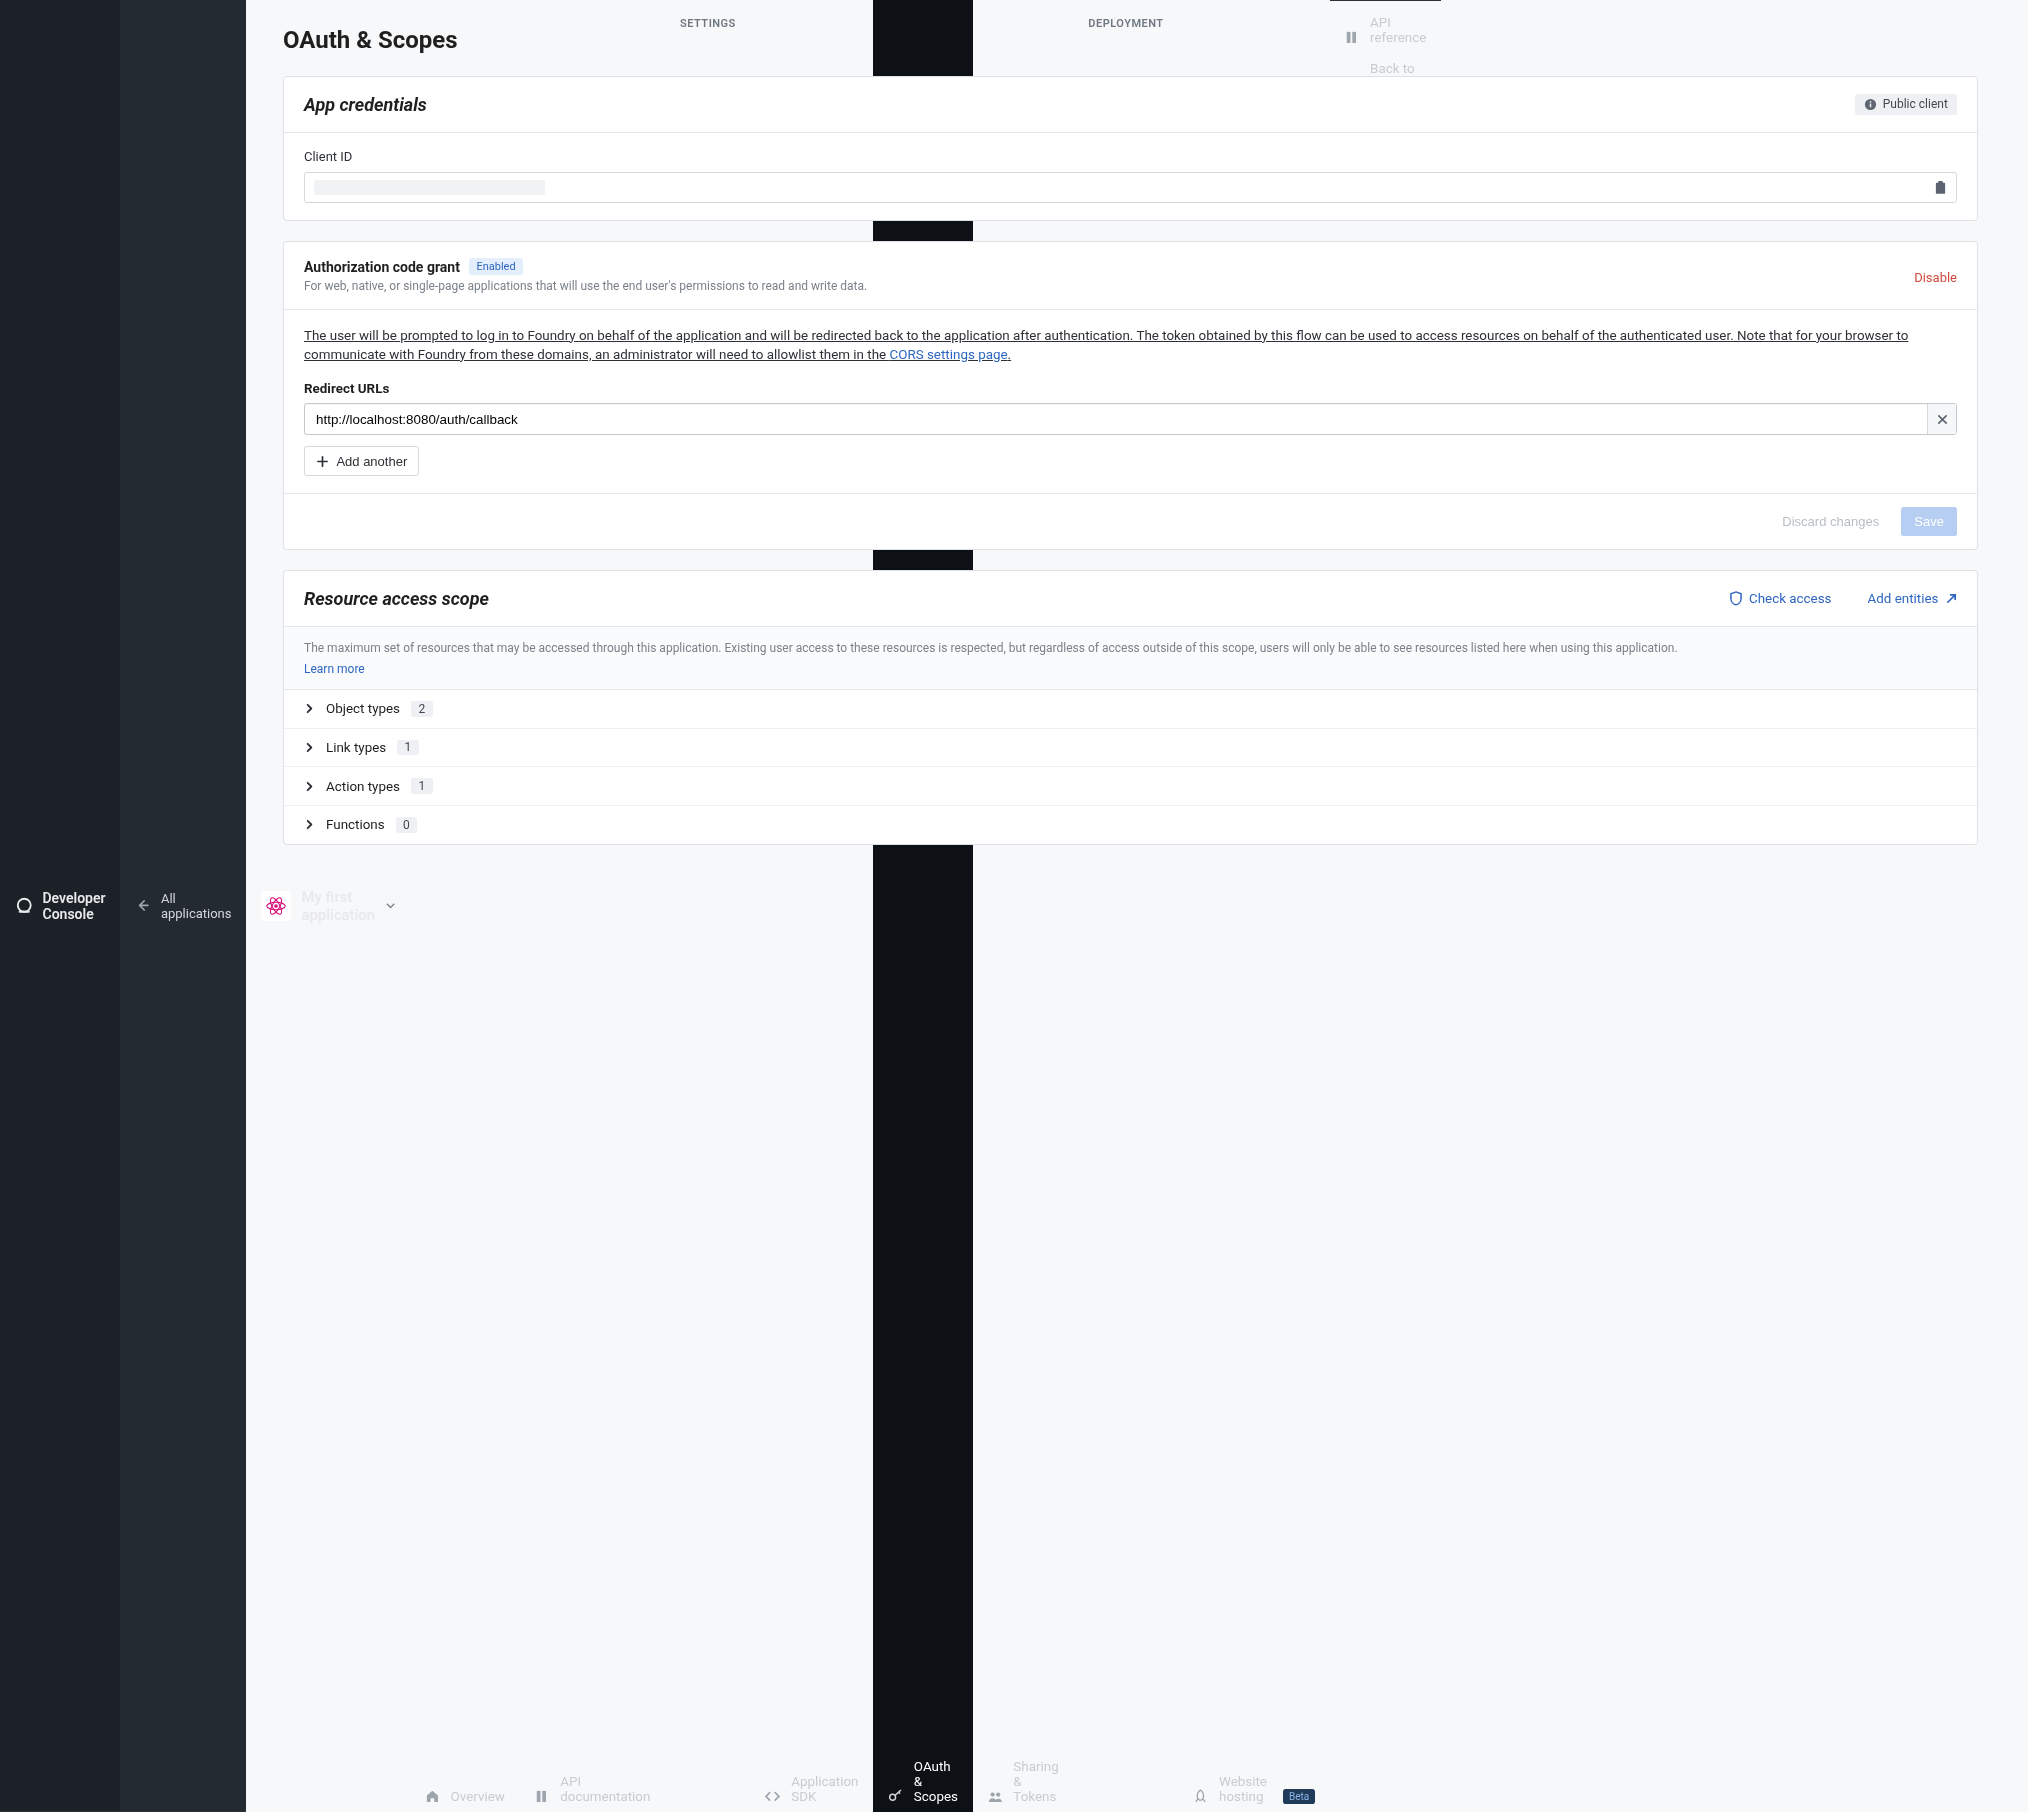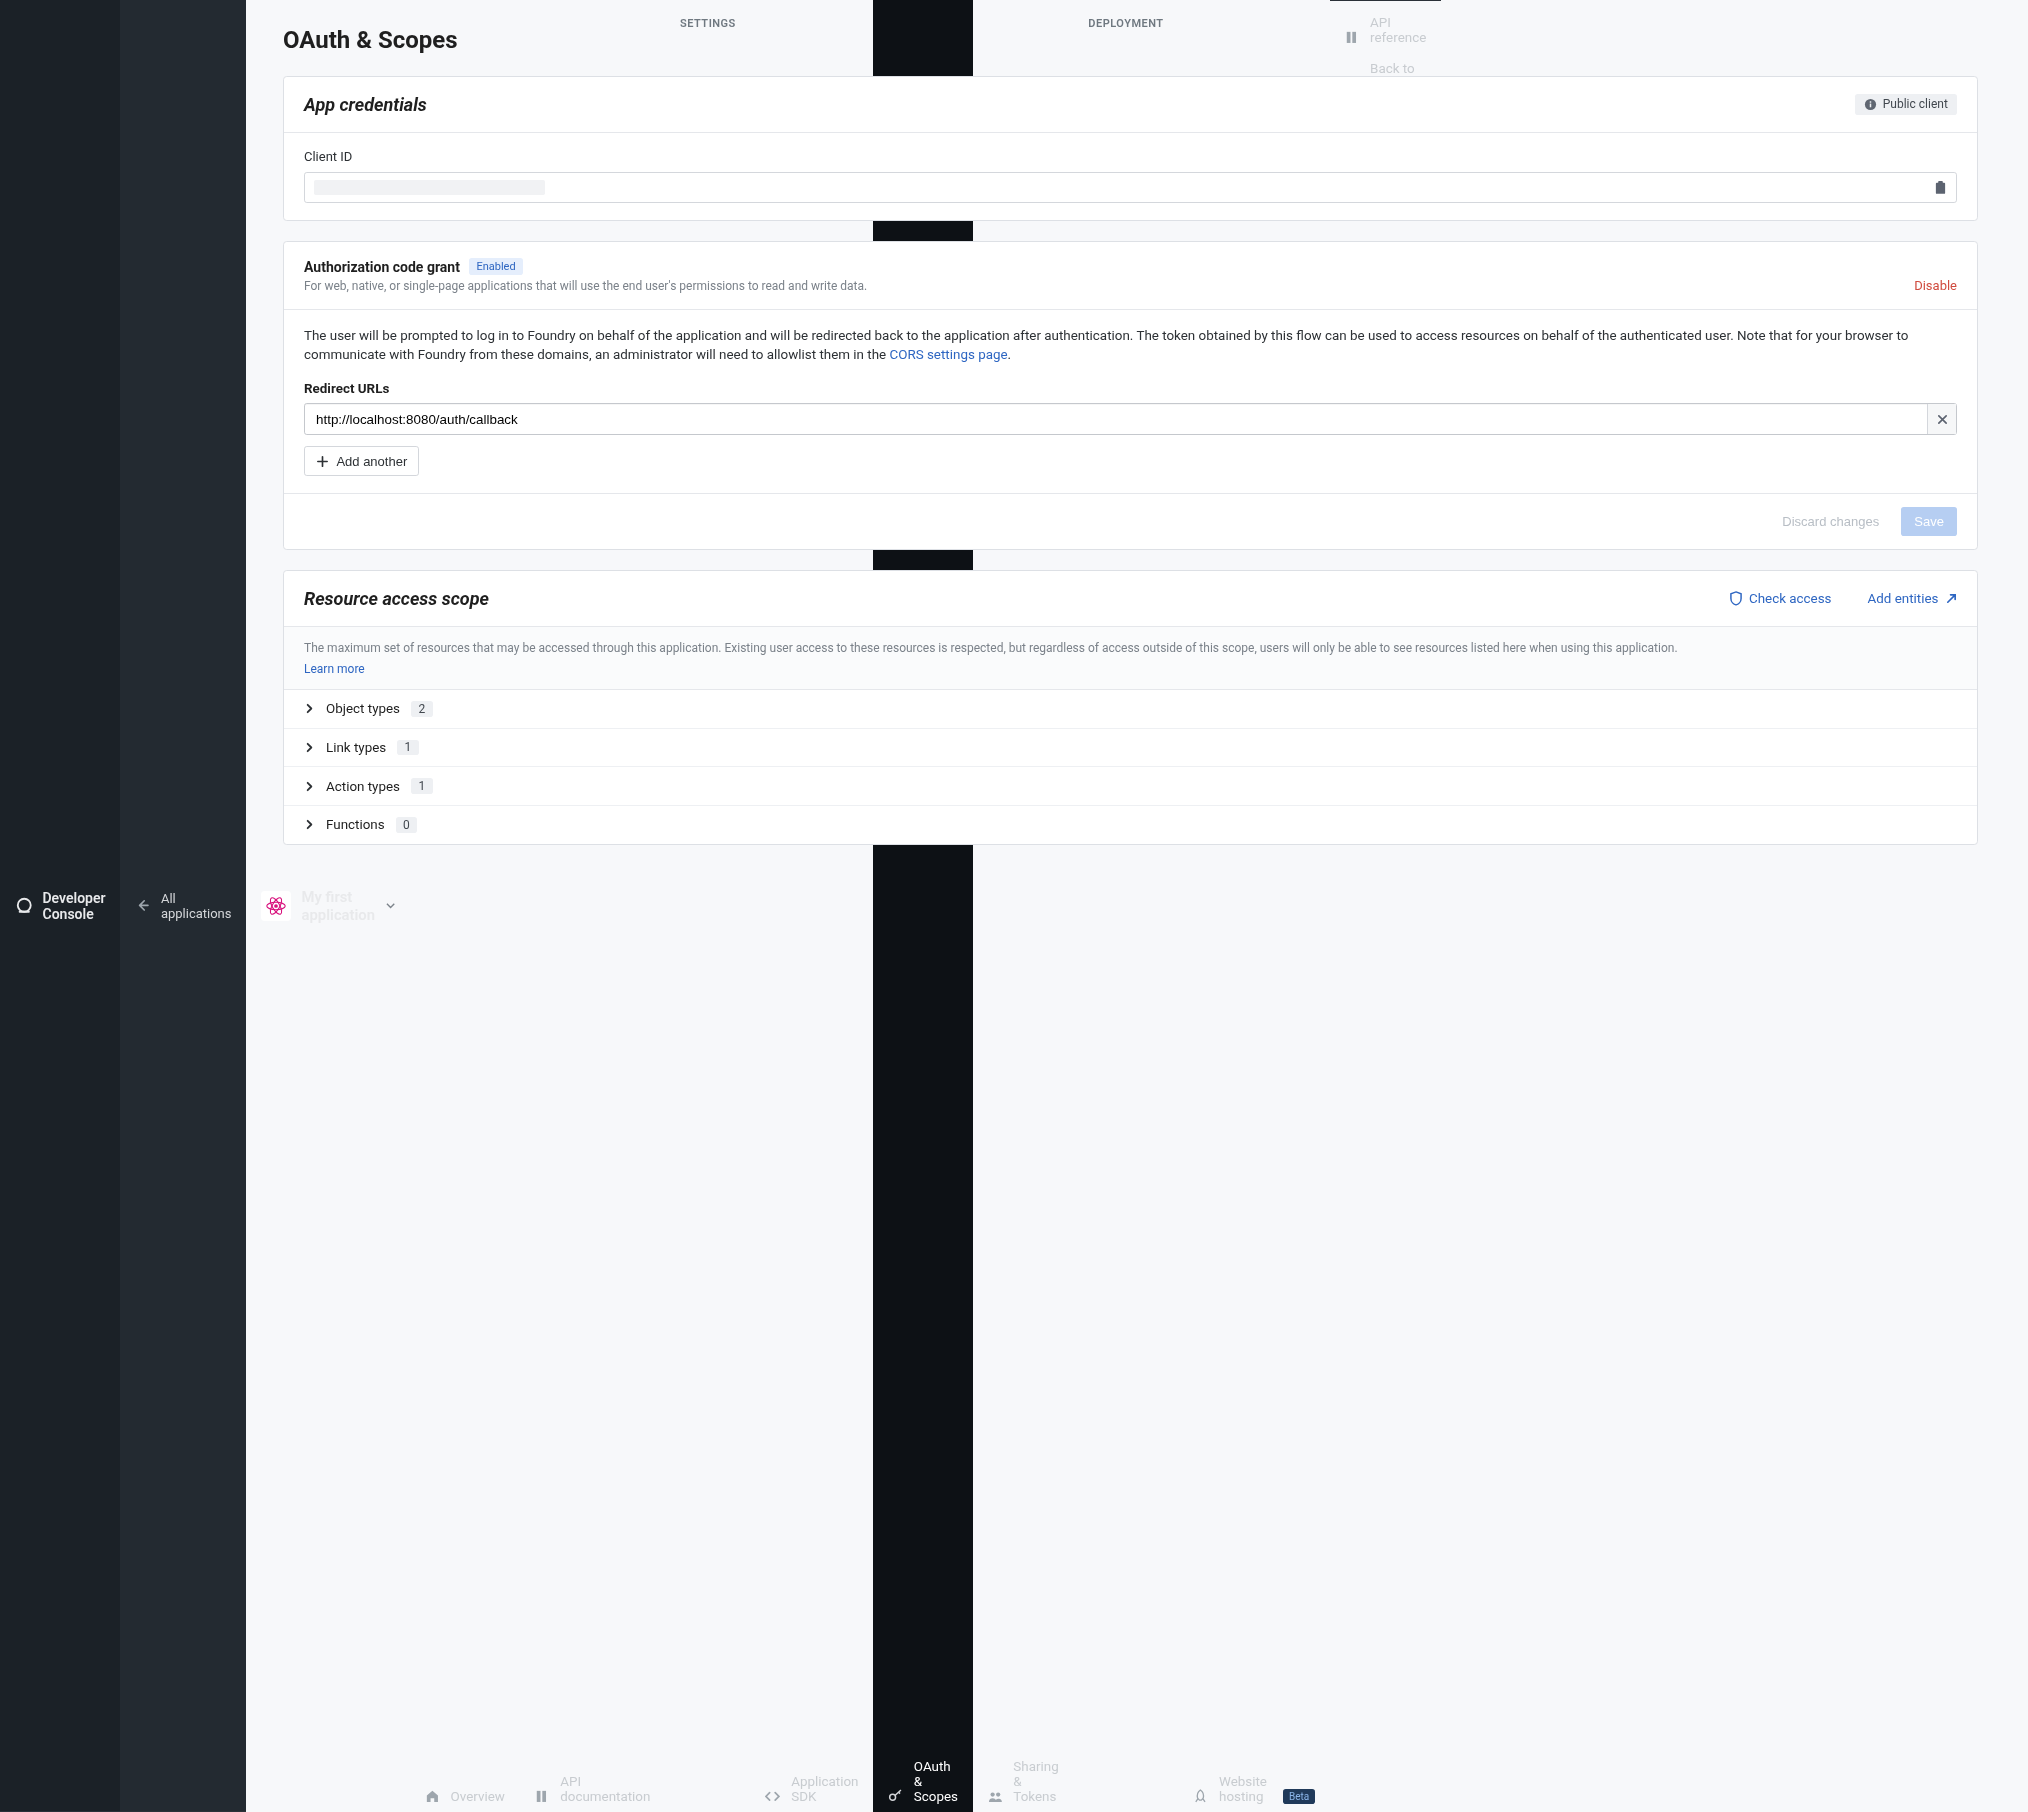--- a/index.html
+++ b/index.html
@@ -161,21 +161,21 @@
     }
     .copy-btn {
       padding: 5.5px 9.2px;
       cursor: pointer;
       color: #5c6370;
     }
     
     
     .auth-header-row {
       display: flex;
-      align-items: flex-end;
+      align-items: center;
       justify-content: space-between;
       gap: 7px;
     }
     .auth-title-row {
       display: flex;
       align-items: center;
       gap: 9.2px;
       margin-bottom: 3.7px;
     }
     .auth-title { font-weight: 700; font-size: 14px; }
@@ -187,21 +187,21 @@
       border-radius: 2.8px;
     }
     .auth-desc { font-size: 12px; color: #7b828a; }
     .disable-link {
       color: #d04b3e;
       font-size: 13px;
       cursor: pointer;
       padding-top: 3.7px;
       margin-left: 32px;
     }
-    .grant-body-text { font-size: 13.4px; line-height: 1.4; color: #2d3135; margin-bottom: 16.6px; }
+    .grant-body-text { font-size: 13.4px; line-height: 1.4; color: #2d3135; margin-bottom: 16.6px; text-decoration: underline; }
     .grant-body-text a { color: #2e66c2; text-decoration: none; }
     .redirect-label { font-weight: 700; font-size: 13.4px; margin-bottom: 7.4px; }
     .redirect-row {
       display: flex;
       border: 0.9px solid #c5c8cd;
       border-radius: 2.8px;
       background: #fff;
       align-items: stretch;
       margin-bottom: 11px;
       box-shadow: inset 0 0.9px 0.9px rgba(0,0,0,0.04);

